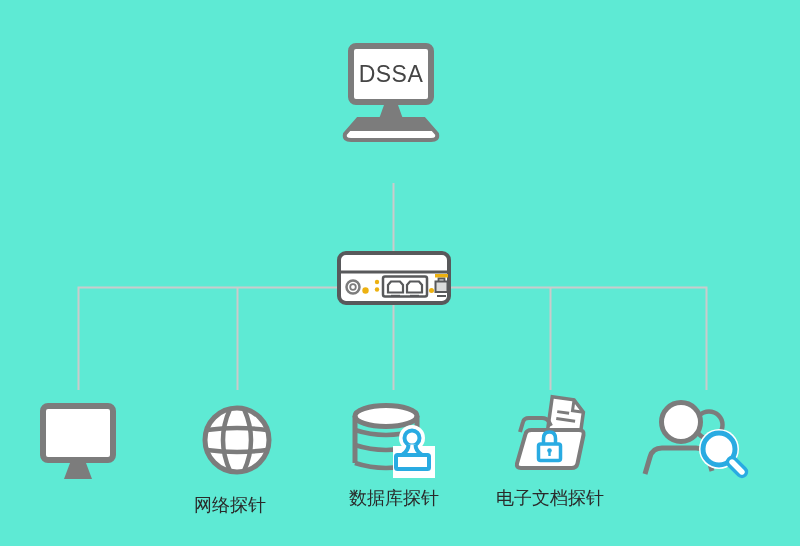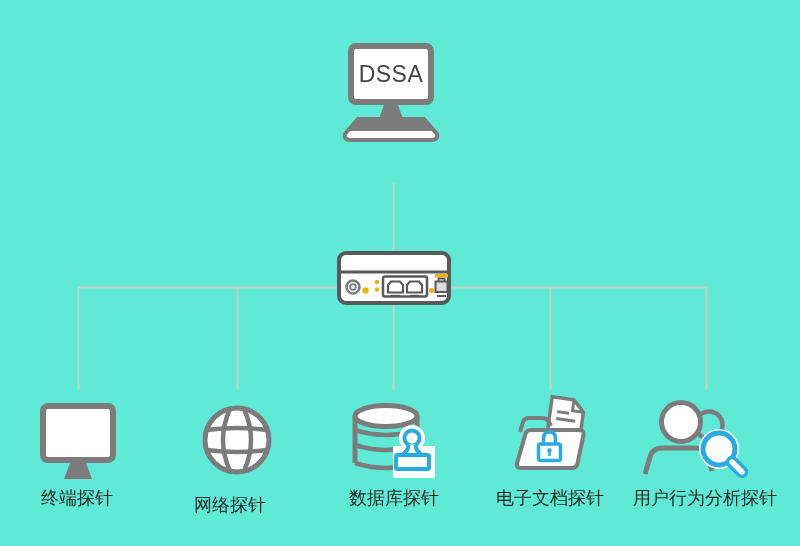--- a/index.html
+++ b/index.html
@@ -60,21 +60,20 @@
       <line x1="100" y1="45" x2="109" y2="45" stroke="#58595b" stroke-width="2"></line>
     </svg>
   </div>
 
   <div class="node" style="left:36px;top:402px;">
     <svg width="84" height="82" viewBox="0 0 84 82">
       <rect x="7" y="4" width="70" height="54" rx="5" fill="#ffffff" stroke="#7c7c7c" stroke-width="6"></rect>
       <polygon points="34,61 50,61 56,77 28,77" fill="#7c7c7c"></polygon>
     </svg>
   </div>
-  <div class="diagram-label" style="left:7px;top:487px;width:140px;">终端探针</div>
 
   <div class="node" style="left:201px;top:404px;">
     <svg width="72" height="72" viewBox="0 0 72 72">
       <circle cx="36" cy="36" r="32" fill="#ffffff" stroke="#7c7c7c" stroke-width="5"></circle>
       <path d="M29 5 Q15 36 29 67" fill="none" stroke="#7c7c7c" stroke-width="4.5"></path>
       <path d="M43 5 Q57 36 43 67" fill="none" stroke="#7c7c7c" stroke-width="4.5"></path>
       <path d="M6 26 Q36 22 66 26" fill="none" stroke="#7c7c7c" stroke-width="4.5"></path>
       <path d="M6 46 Q36 50 66 46" fill="none" stroke="#7c7c7c" stroke-width="4.5"></path>
     </svg>
   </div>
@@ -118,15 +117,14 @@
   <div class="node" style="left:638px;top:398px;">
     <svg width="118" height="84" viewBox="0 0 118 84">
       <circle cx="71" cy="27" r="13.5" fill="none" stroke="#7c7c7c" stroke-width="4.5"></circle>
       <circle cx="43" cy="24" r="19.5" fill="#ffffff" stroke="#7c7c7c" stroke-width="5"></circle>
       <path d="M7 76 L12 59 Q14.5 50 24 50 H58 Q67.5 50 70 59 L74 73" fill="none" stroke="#7c7c7c" stroke-width="5"></path>
       <circle cx="81" cy="51" r="20" fill="#ffffff"></circle>
       <circle cx="81" cy="51" r="16" fill="none" stroke="#29abe2" stroke-width="5"></circle>
       <rect x="94.5" y="57.5" width="9" height="23" rx="4.5" fill="#ffffff" stroke="#29abe2" stroke-width="3.5" transform="rotate(-45 99 69)"></rect>
     </svg>
   </div>
-  <div class="diagram-label" style="left:625px;top:487px;width:160px;">用户行为分析探针</div>
 
 </div>
 
 </body></html>

